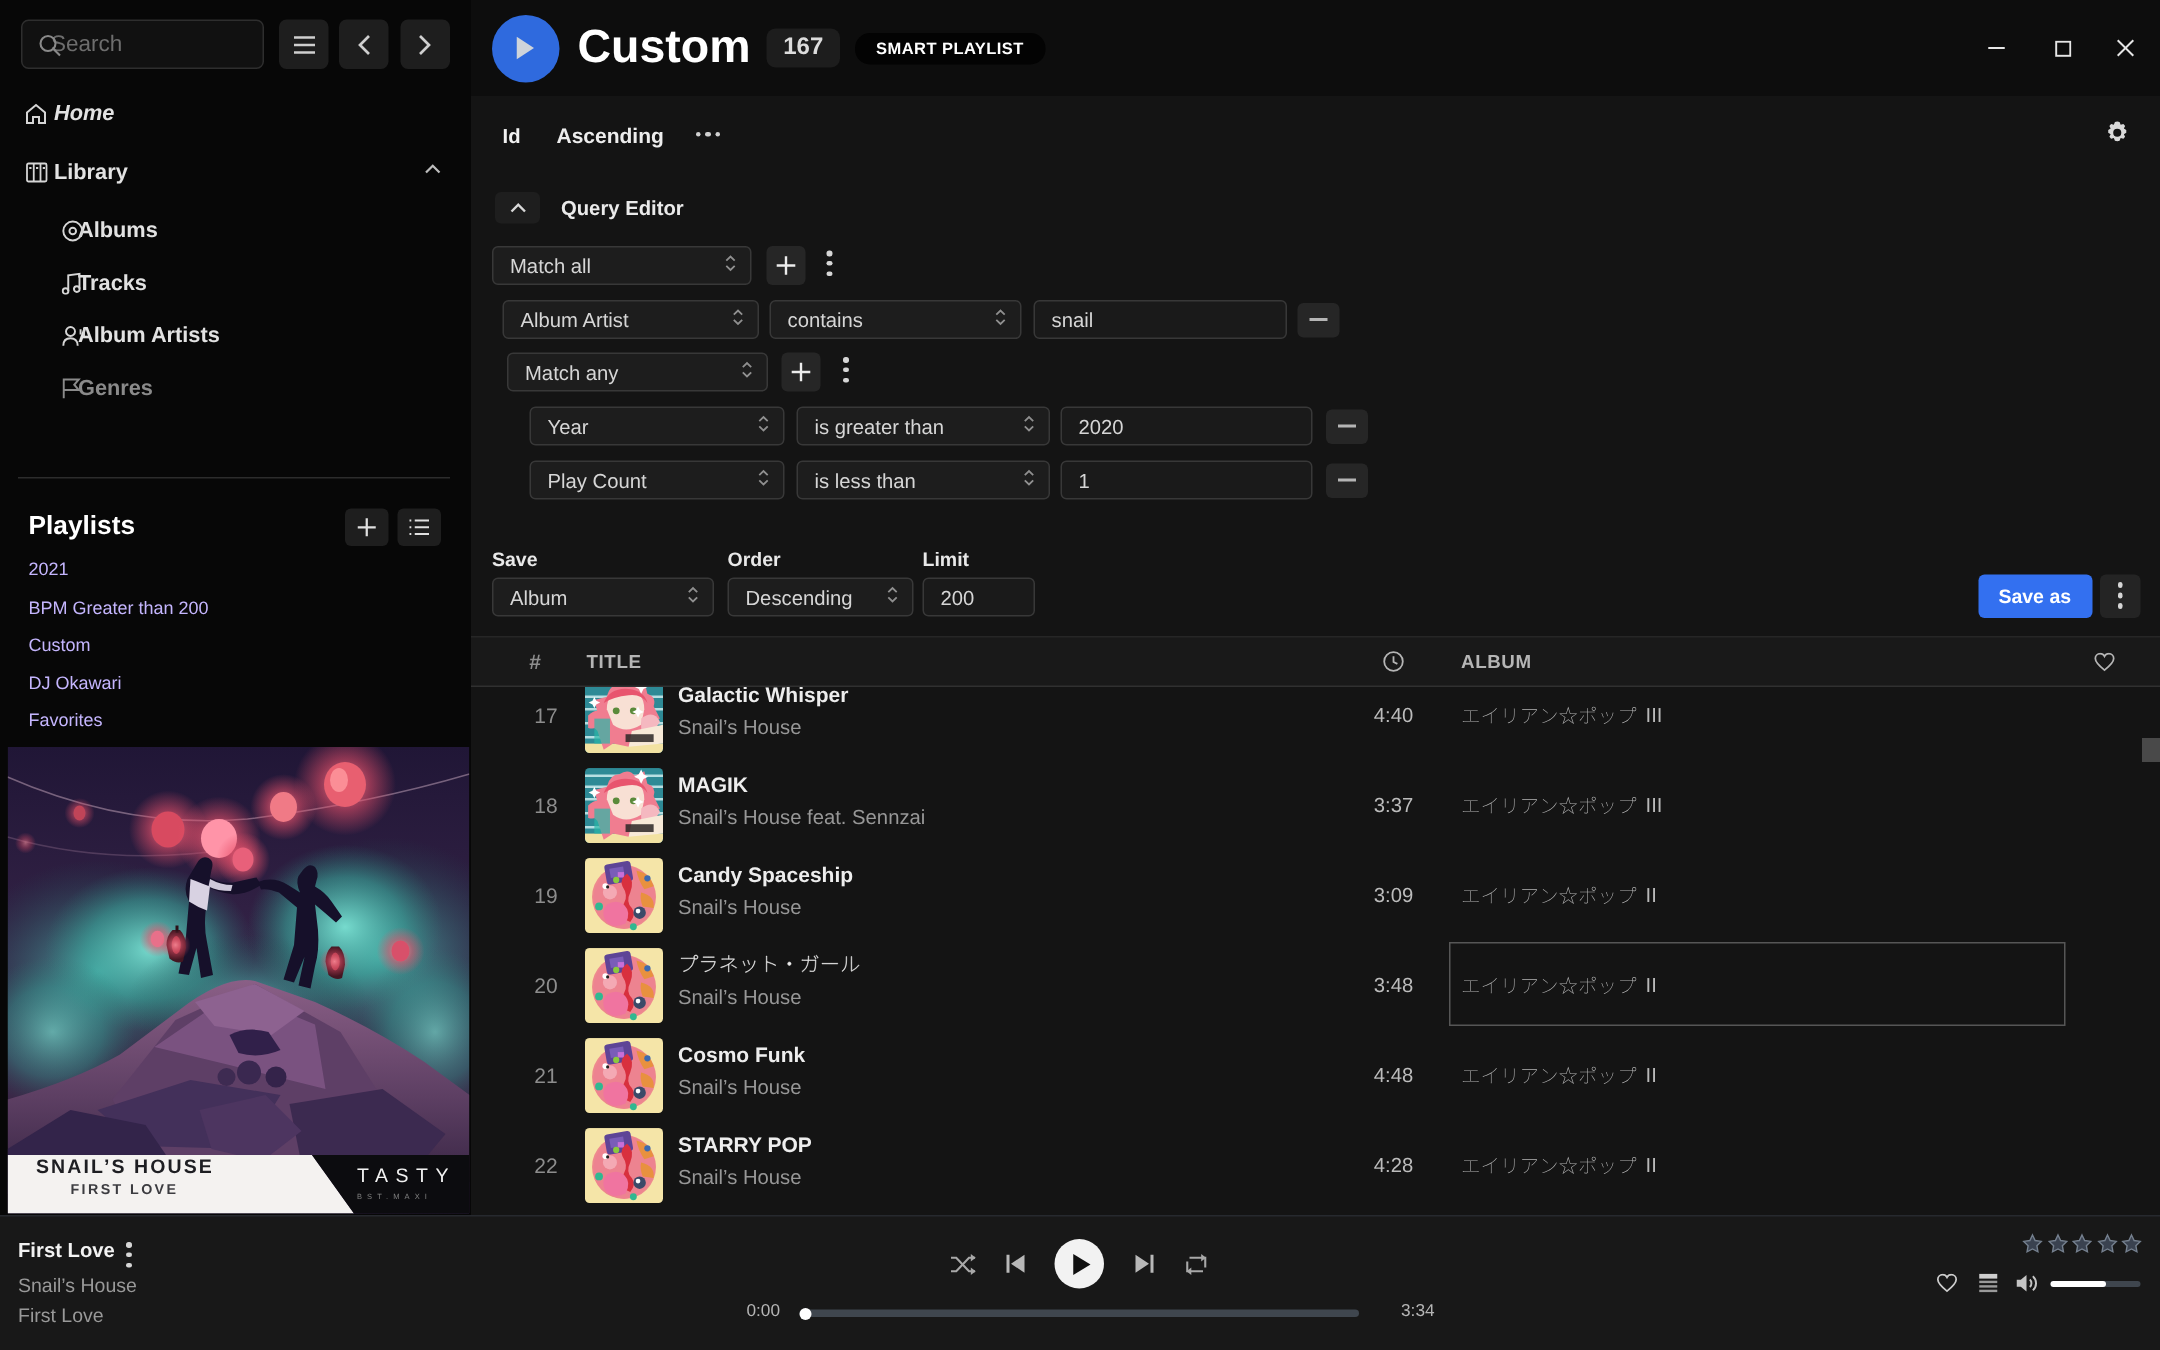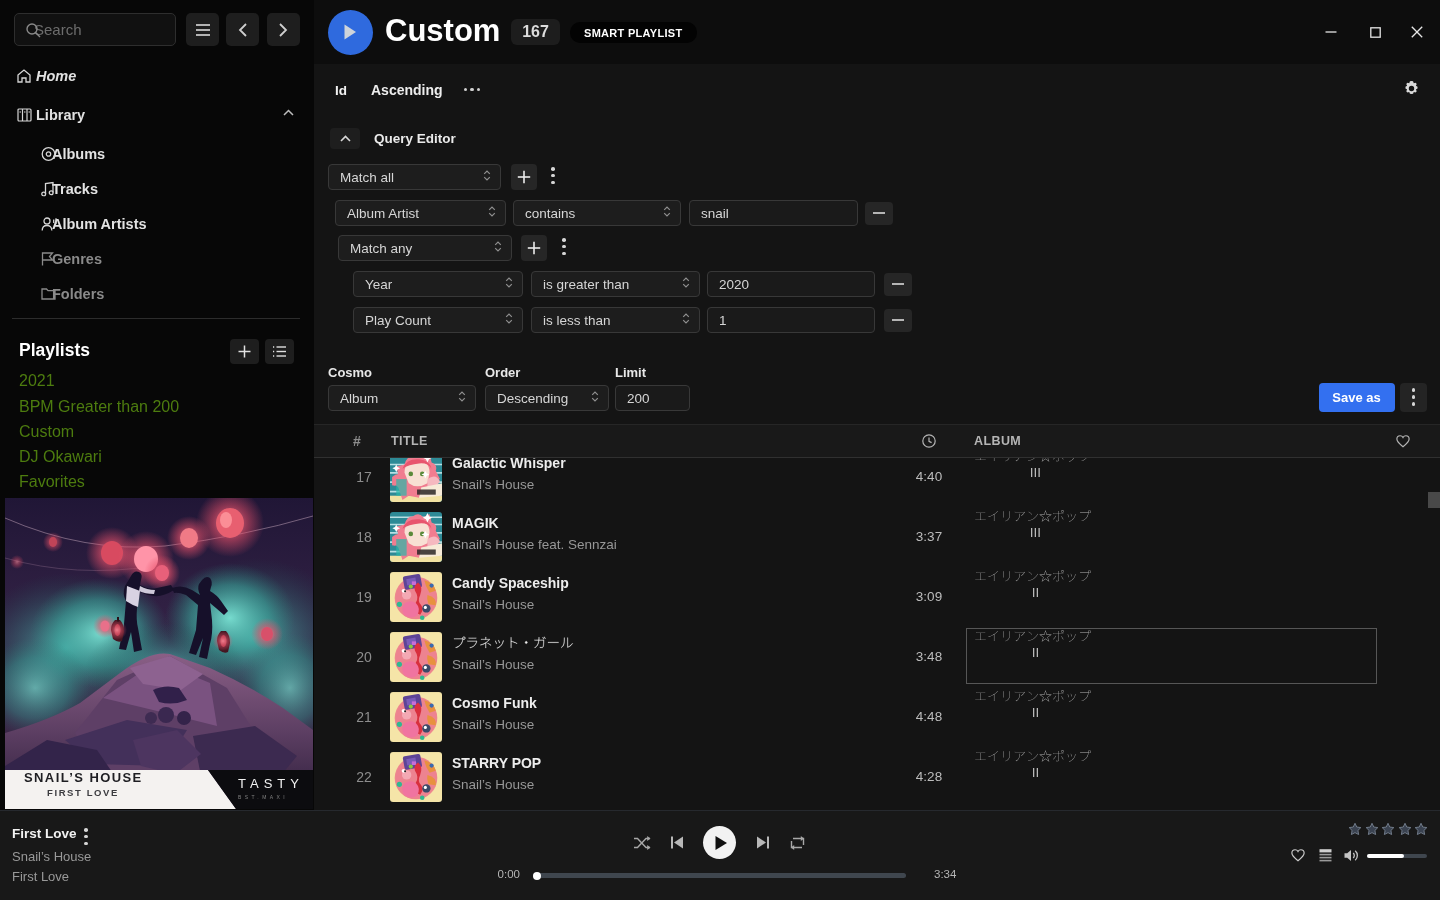--- a/index.html
+++ b/index.html
@@ -12,21 +12,21 @@
 .sqbtn{position:absolute;top:13px;width:33px;height:33px;background:#1e1e1e;border-radius:5px;display:flex;align-items:center;justify-content:center;}
 .nav{position:absolute;left:0;width:100%;height:30px;display:flex;align-items:center;color:#e2e2e2;font-weight:700;font-size:14.5px;}
 .nav .ic{position:absolute;left:17px;top:50%;transform:translateY(-50%);display:flex;}
 .nav .ic2{position:absolute;left:41px;top:50%;transform:translateY(-50%);display:flex;}
 .nav .t1{margin-left:36px;}
 .nav .t2{margin-left:52px;}
 .nav.dim{color:#8a8a8a;}
 #divider{position:absolute;left:12px;right:14px;top:318px;border-top:1px solid #2c2c2c;}
 #pl-head{position:absolute;left:19px;top:340px;color:#fff;font-size:17.5px;font-weight:700;}
 .plbtn{position:absolute;top:339px;width:29px;height:25px;background:#1e1e1e;border-radius:4px;display:flex;align-items:center;justify-content:center;}
-.plitem{position:absolute;left:19px;color:#4d7c0f;font-size:16px;}
+.plitem{position:absolute;left:19px;color:#c4b5fd;font-size:12px;}
 
 #art{position:absolute;left:5px;top:498px;width:308px;height:312px;overflow:hidden;}
 
 #main{position:absolute;left:314px;top:0;right:0;height:810px;background:#141414;}
 #topstrip{position:absolute;left:0;top:0;right:0;height:64px;background:#0d0d0d;}
 #playbtn{position:absolute;left:13.5px;top:9.5px;width:45px;height:45px;border-radius:50%;background:#2f6ade;display:flex;align-items:center;justify-content:center;}
 #title{position:absolute;left:71px;top:13px;color:#fff;font-size:31px;font-weight:800;letter-spacing:0px;}
 #chip167{position:absolute;left:197px;top:19px;width:49px;height:26px;background:#1d1d1d;border-radius:6px;color:#dcdcdc;font-size:16px;font-weight:600;display:flex;align-items:center;justify-content:center;}
 #smartpl{position:absolute;left:256px;top:22px;height:21px;background:#030303;border-radius:10px;color:#fff;font-size:11px;font-weight:700;letter-spacing:0.3px;display:flex;align-items:center;padding:0 14px;}
 .winbtn{position:absolute;top:0;width:46px;height:64px;display:flex;align-items:center;justify-content:center;}
@@ -52,21 +52,21 @@
 
 #thead{position:absolute;left:0;top:424px;right:0;height:34px;background:#191919;border-top:1px solid #262626;border-bottom:1px solid #303030;}
 #thead .h{position:absolute;top:0;height:100%;display:flex;align-items:center;color:#b5b5b5;font-size:12.5px;font-weight:600;letter-spacing:0.4px;}
 #rows{position:absolute;left:0;top:457.5px;right:0;height:349.5px;overflow:hidden;}
 .row{position:absolute;left:0;width:100%;height:60px;}
 .rnum{position:absolute;left:26px;top:0;width:48px;height:100%;display:flex;align-items:center;justify-content:center;color:#8d8d8d;font-size:14px;}
 .rart{position:absolute;left:76px;top:5px;width:52px;height:50px;border-radius:3px;overflow:hidden;}
 .rtitle{position:absolute;left:138px;top:8.5px;color:#ededed;font-size:14px;font-weight:600;}
 .rartist{position:absolute;left:138px;top:30.5px;color:#979797;font-size:13.5px;}
 .rdur{position:absolute;left:585px;top:0;width:60px;height:100%;display:flex;align-items:center;justify-content:center;color:#bcbcbc;font-size:13.5px;}
-.ralb{position:absolute;left:660px;top:0;height:100%;display:flex;align-items:center;color:#b9b9b9;font-size:13.5px;flex-direction:column;}
+.ralb{position:absolute;left:660px;top:0;height:100%;display:flex;align-items:center;color:#b9b9b9;font-size:13.5px;}
 #cellring{position:absolute;left:652px;top:170px;width:411px;height:56px;border:1px solid #565656;}
 #scrollthumb{position:absolute;right:0;top:492px;width:12px;height:16px;background:#494949;}
 
 #player{position:absolute;left:0;top:810px;width:1440px;height:90px;background:#181818;border-top:1px solid #26292e;}
 #np1{position:absolute;left:12px;top:825.5px;color:#f2f2f2;font-size:13.5px;font-weight:700;}
 #np2{position:absolute;left:12px;top:848.5px;color:#999;font-size:13px;}
 #np3{position:absolute;left:12px;top:868.5px;color:#999;font-size:13px;}
 #np-dots{position:absolute;left:84px;top:828px;}
 .cico{position:absolute;top:828px;}
 #pplay{position:absolute;left:703px;top:826px;width:33px;height:33px;background:#f2f2f2;border-radius:50%;display:flex;align-items:center;justify-content:center;}
@@ -210,28 +210,20 @@
         </span>
         <span class="t2">Album Artists</span>
       </div>
   <div class="nav dim" style="top:243.5px;">
         <span class="ic2">
           <svg width="13" height="14" viewBox="0 0 13 14" fill="none" stroke="#8a8a8a" stroke-width="1.3">
             <path d="M1.5 13.5 V1 H11.5 L8.5 4.5 L11.5 8 H1.5"></path>
           </svg>
         </span>
         <span class="t2">Genres</span>
-      </div>
-  <div class="nav dim" style="top:278.5px;">
-        <span class="ic2">
-          <svg width="15" height="13" viewBox="0 0 15 13" fill="none" stroke="#8a8a8a" stroke-width="1.3">
-            <path d="M1 11.5 V1.5 H5.5 L7 3.2 H14 V11.5 Z"></path>
-          </svg>
-        </span>
-        <span class="t2">Folders</span>
       </div>
   <div id="divider"></div>
   <div id="pl-head">Playlists</div>
   <div class="plbtn" style="left:230px;">
         <svg width="13" height="13" viewBox="0 0 13 13" stroke="#e0e0e0" stroke-width="1.5">
           <line x1="6.5" y1="0.5" x2="6.5" y2="12.5"></line>
           <line x1="0.5" y1="6.5" x2="12.5" y2="6.5"></line>
         </svg>
       </div>
   <div class="plbtn" style="left:265px;">
@@ -443,21 +435,21 @@
           </svg></span></div>
   <div class="sel" style="left:217px;top:307px;width:169px;">is less than<span class="ud"><svg width="8" height="12" viewBox="0 0 8 12" fill="none" stroke="#8f8f8f" stroke-width="1.2">
             <path d="M1.2 4.3 L4 1.5 L6.8 4.3"></path>
             <path d="M1.2 7.7 L4 10.5 L6.8 7.7"></path>
           </svg></span></div>
   <div class="inp" style="left:393px;top:307px;width:168px;">1</div>
   <div class="minus" style="left:570px;top:308.5px;">
         <b></b>
       </div>
 
-  <div class="lab" style="left:14px;top:365px;">Cosmo</div>
+  <div class="lab" style="left:14px;top:365px;">Save</div>
   <div class="lab" style="left:171px;top:365px;">Order</div>
   <div class="lab" style="left:301px;top:365px;">Limit</div>
   <div class="sel" style="left:14px;top:385px;width:148px;">Album<span class="ud"><svg width="8" height="12" viewBox="0 0 8 12" fill="none" stroke="#8f8f8f" stroke-width="1.2">
             <path d="M1.2 4.3 L4 1.5 L6.8 4.3"></path>
             <path d="M1.2 7.7 L4 10.5 L6.8 7.7"></path>
           </svg></span></div>
   <div class="sel" style="left:171px;top:385px;width:124px;">Descending<span class="ud"><svg width="8" height="12" viewBox="0 0 8 12" fill="none" stroke="#8f8f8f" stroke-width="1.2">
             <path d="M1.2 4.3 L4 1.5 L6.8 4.3"></path>
             <path d="M1.2 7.7 L4 10.5 L6.8 7.7"></path>
           </svg></span></div>

